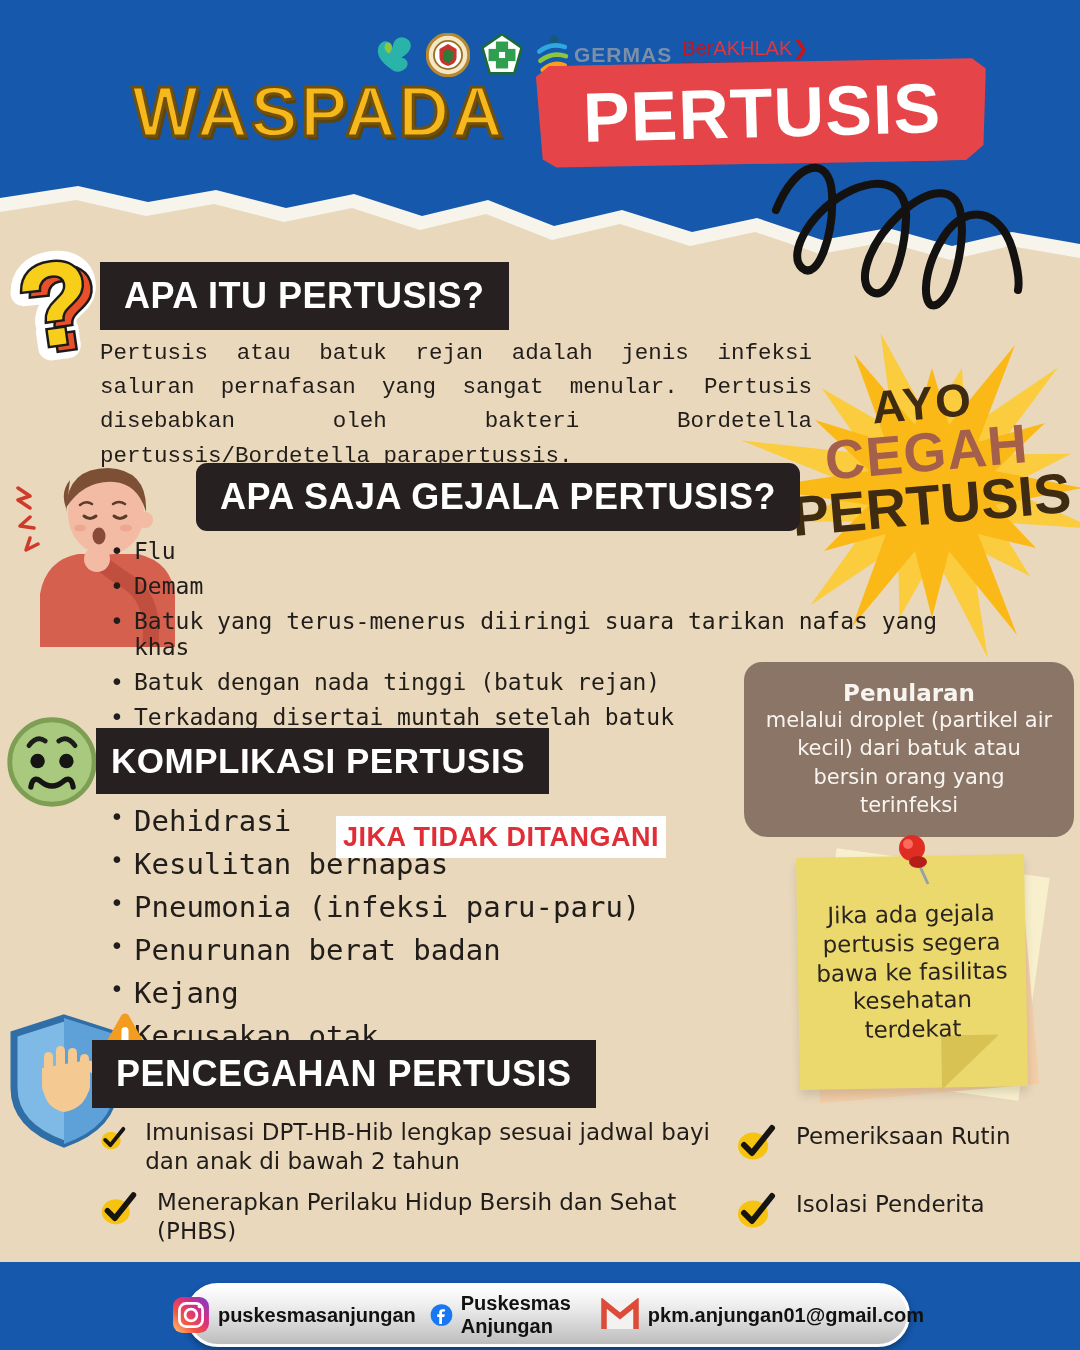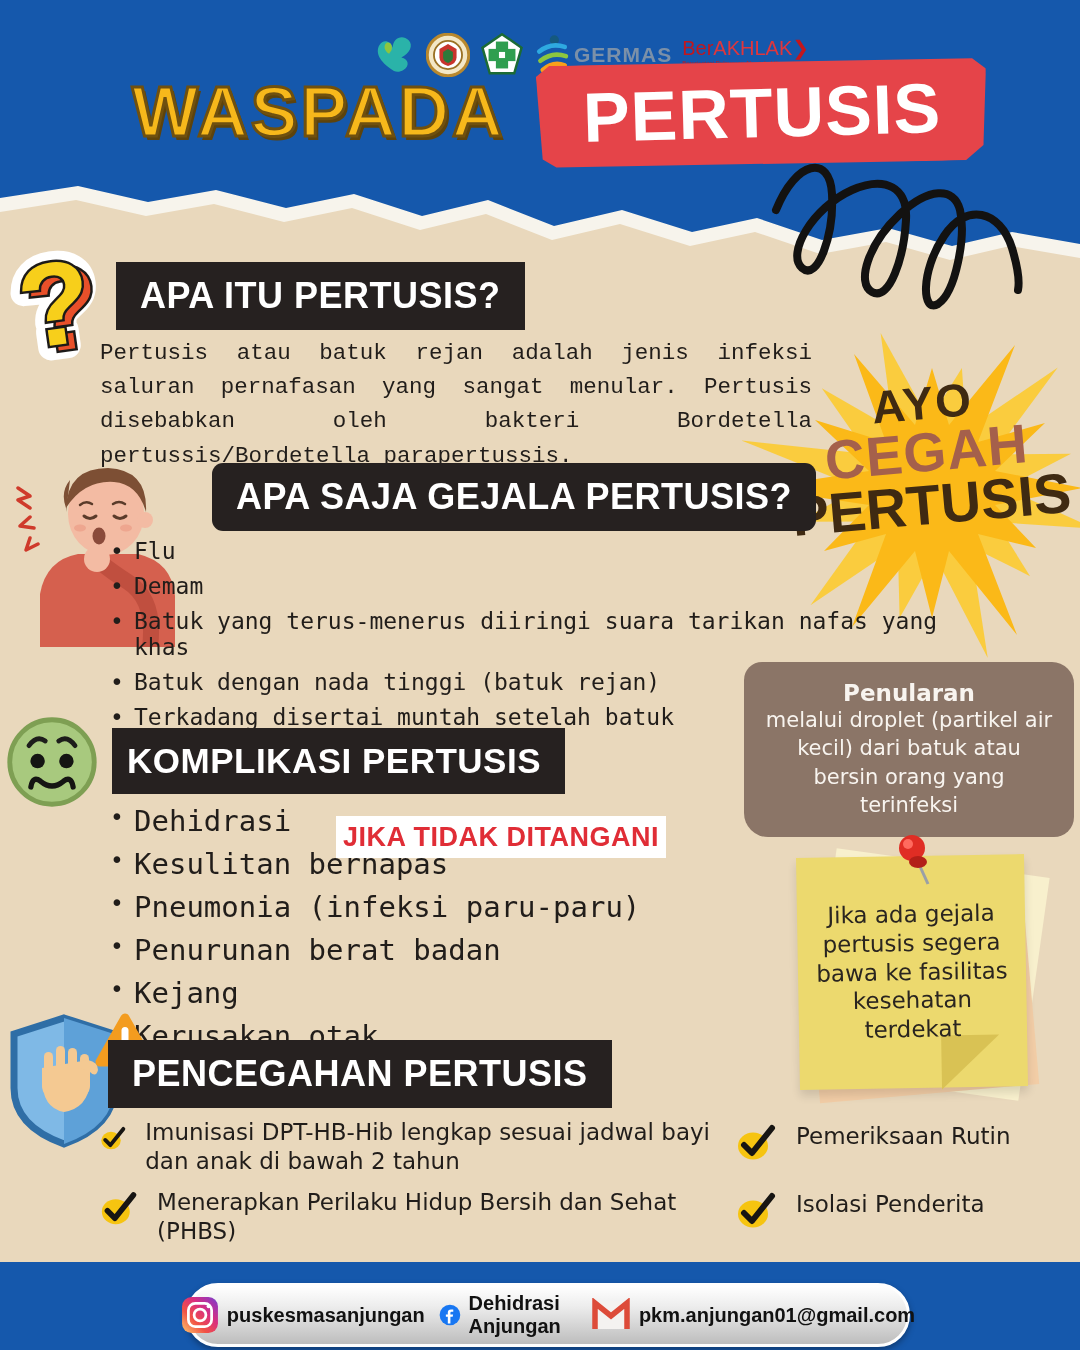--- a/index.html
+++ b/index.html
@@ -30,21 +30,21 @@
   .t-waspada{position:absolute;left:132px;top:72px;font-size:70px;font-weight:bold;letter-spacing:3px;
     color:#f7b81b;-webkit-text-stroke:3px #6f500f;text-shadow:3px 4px 0 #5d430c;}
   .t-red{position:absolute;left:537px;top:60px;width:450px;height:106px;background:#e54449;
     transform:rotate(-1.6deg);display:flex;align-items:center;justify-content:center;
     clip-path:polygon(0 10%,3% 0,97% 4%,100% 14%,99% 86%,95% 100%,4% 96%,1% 88%);}
   .t-red span{font-size:70px;font-weight:bold;color:#fff;letter-spacing:1px;}
   .scribble{position:absolute;left:768px;top:152px;}
 
   
   .banner{position:absolute;background:#262120;color:#fff;font-weight:bold;letter-spacing:.5px;
-    padding:13px 24px;font-size:36px;white-space:nowrap;margin-left:16px;}
+    padding:13px 24px;font-size:36px;white-space:nowrap;}
 
   
   .q-sticker{position:absolute;left:4px;top:232px;transform:rotate(-8deg);}
   .para{position:absolute;left:100px;top:336px;width:712px;font-family:Liberation Mono, monospace;
     font-size:22.5px;line-height:1.52;text-align:justify;}
 
   
   .burst{position:absolute;left:742px;top:298px;}
   .cta{position:absolute;left:762px;top:382px;width:330px;text-align:center;transform:rotate(-5deg);
     font-weight:bold;line-height:.95;}
@@ -307,21 +307,21 @@
         <circle cx="18" cy="18" r="5.6" fill="none" stroke="#fff" stroke-width="2.6"></circle>
         <circle cx="26.2" cy="9.8" r="1.9" fill="#fff"></circle>
       </svg>
       <span class="lbl">puskesmasanjungan</span>
     </div>
     <div class="soc">
       <svg width="38" height="38" viewBox="0 0 36 36">
         <circle cx="18" cy="18" r="17" fill="#1877f2"></circle>
         <path d="M23.5,12.5 h-3 q-1.7,0 -1.7,1.8 V17 h4.4 l-0.7,4 h-3.7 v11 h-4.3 V21 h-3.2 v-4 h3.2 v-3.2 q0,-5 5.2,-5 h3.8 Z" fill="#fff"></path>
       </svg>
-      <span class="lbl">Dehidrasi Anjungan</span>
+      <span class="lbl">Puskesmas Anjungan</span>
     </div>
     <div class="soc">
       <svg width="40" height="34" viewBox="0 0 40 32">
         <rect x="2" y="2" width="36" height="28" fill="#f4f2f0"></rect>
         <path d="M4,30 L4,4 L20,17 L36,4 L36,30" fill="none" stroke="#dd4b39" stroke-width="5.5" stroke-linejoin="miter"></path>
       </svg>
       <span class="lbl">pkm.anjungan01@gmail.com</span>
     </div>
   </div>
 

